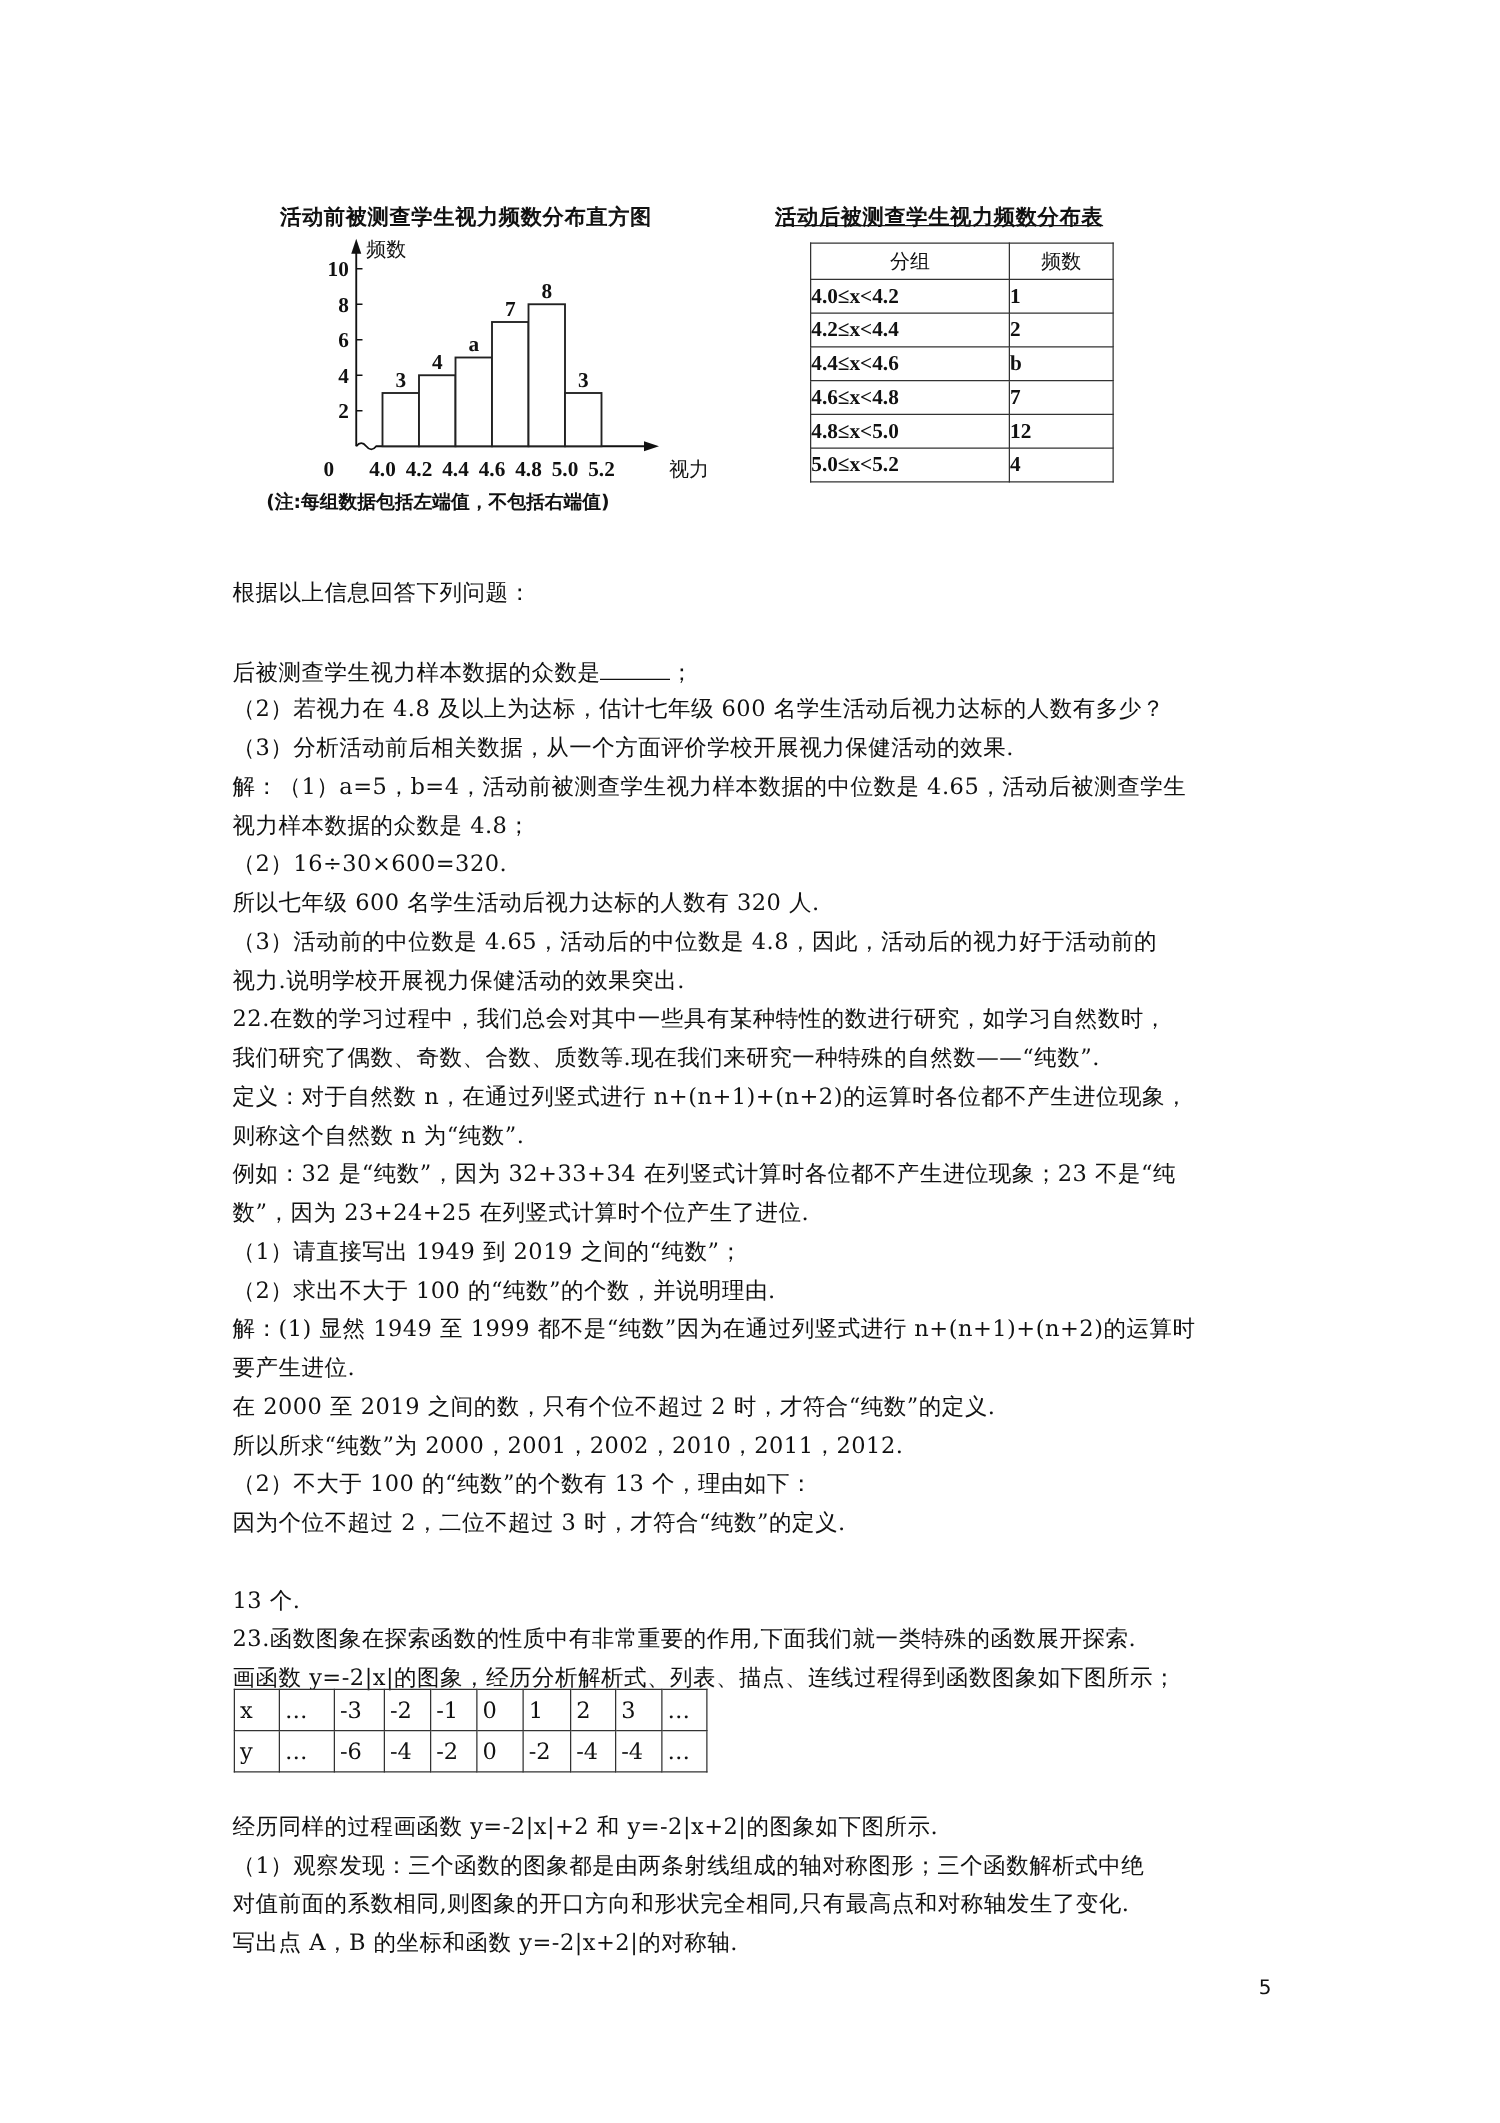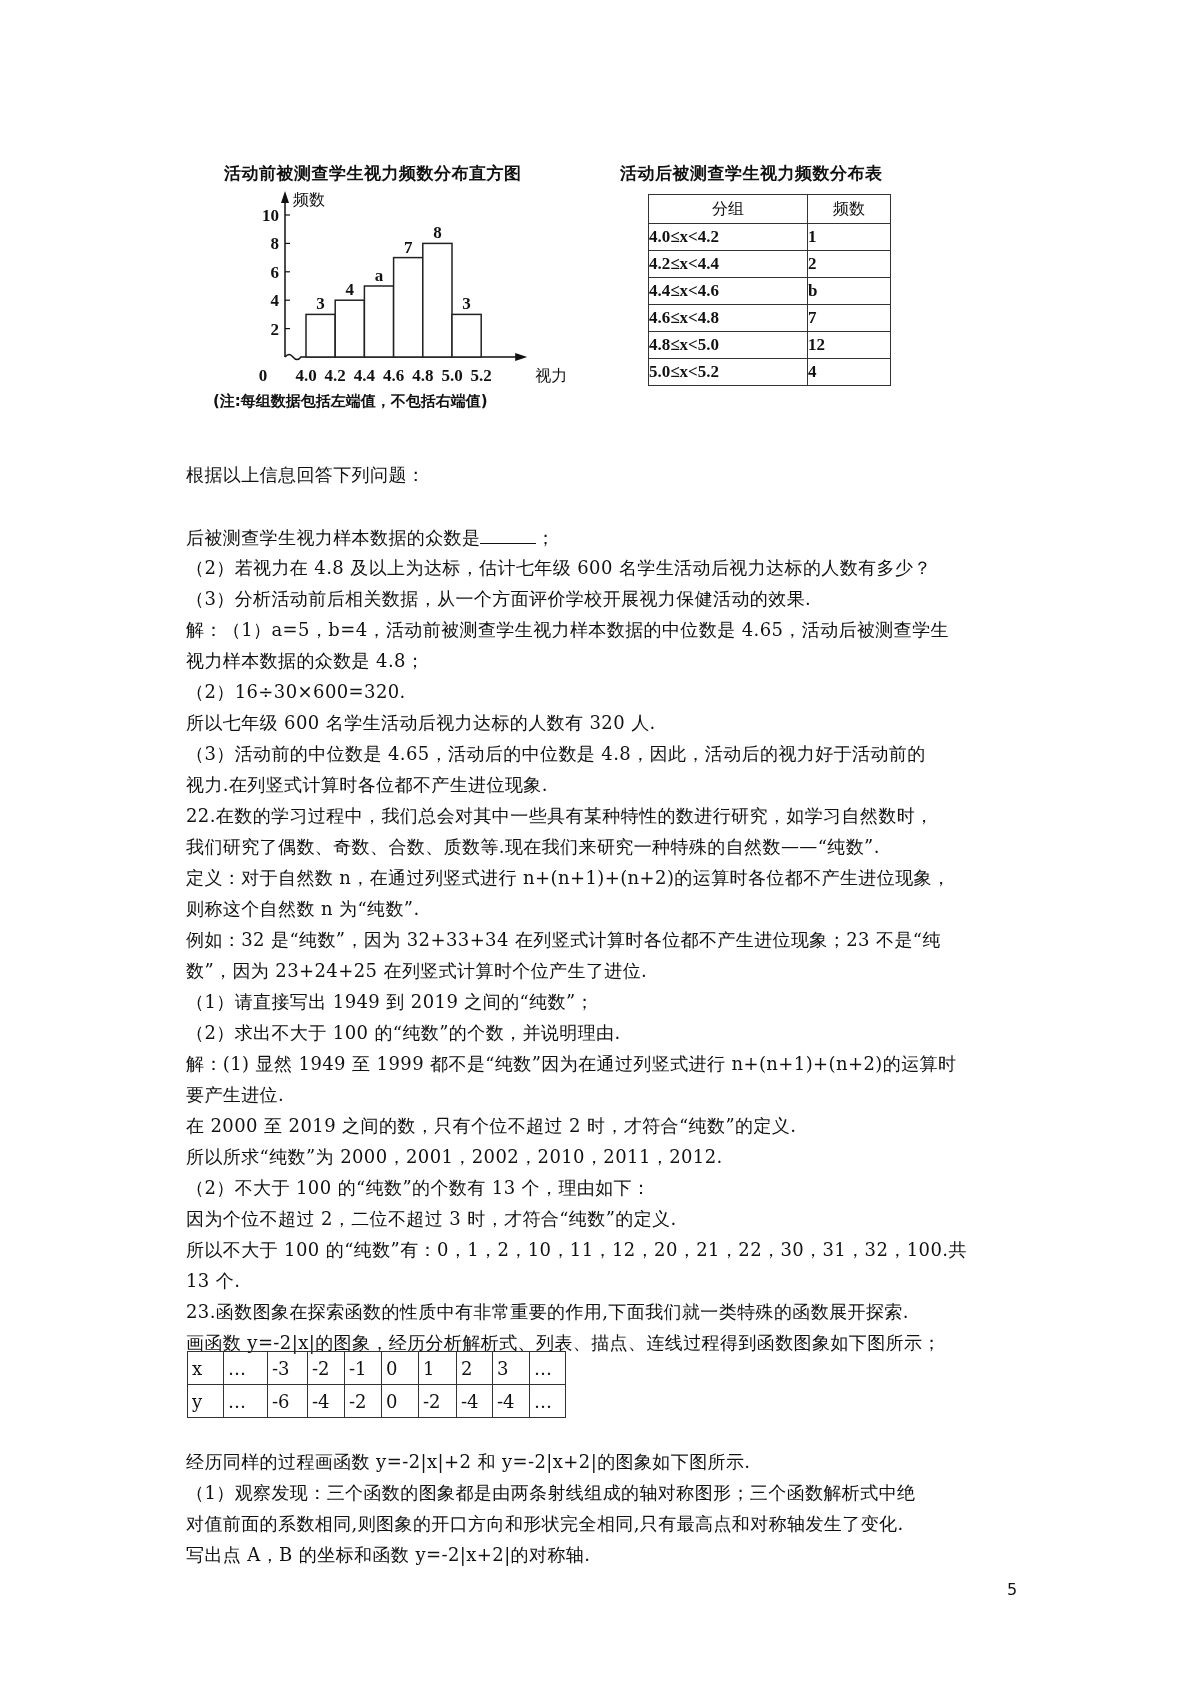--- a/index.html
+++ b/index.html
@@ -79,21 +79,21 @@
         <text x="320.6" y="309.4" text-anchor="middle">3</text>
         <text x="349.8" y="295.2" text-anchor="middle">4</text>
         <text x="379" y="281" text-anchor="middle">a</text>
         <text x="408.20000000000005" y="252.60000000000002" text-anchor="middle">7</text>
         <text x="437.40000000000003" y="238.4" text-anchor="middle">8</text>
         <text x="466.6" y="309.4" text-anchor="middle">3</text>
       </g>
   </svg>
   <div class="note">(注:每组数据包括左端值，不包括右端值)</div>
 
-  <div class="fig-title" style="left:620px; top:162px;">活动后被测查学生视力频数分布表</div>
+  <div class="fig-title" style="left:620px; top:162px;text-decoration:underline;">活动后被测查学生视力频数分布表</div>
   <table class="freq">
     <thead>
       <tr>
         <th class="c1">分组</th>
         <th class="c2">频数</th>
       </tr>
     </thead>
     <tbody>
       <tr>
         <td>4.0≤x&lt;4.2</td>
@@ -126,36 +126,35 @@
   <div class="line" style="top:499px;">
     <span>后被测查学生视力样本数据的众数是</span><span class="blank" style="width:56px;"></span><span>；</span>
   </div>
   <div class="line" style="top:530px;">（2）若视力在 4.8 及以上为达标，估计七年级 600 名学生活动后视力达标的人数有多少？</div>
   <div class="line" style="top:561px;">（3）分析活动前后相关数据，从一个方面评价学校开展视力保健活动的效果.</div>
   <div class="line" style="top:592px;">解：（1）a=5，b=4，活动前被测查学生视力样本数据的中位数是 4.65，活动后被测查学生</div>
   <div class="line" style="top:623px;">视力样本数据的众数是 4.8；</div>
   <div class="line" style="top:654px;">（2）16÷30×600=320.</div>
   <div class="line" style="top:685px;">所以七年级 600 名学生活动后视力达标的人数有 320 人.</div>
   <div class="line" style="top:716px;">（3）活动前的中位数是 4.65，活动后的中位数是 4.8，因此，活动后的视力好于活动前的</div>
-  <div class="line" style="top:747px;">视力.在列竖式计算时各位都不产生进位现象.</div>
+  <div class="line" style="top:747px;">视力.说明学校开展视力保健活动的效果突出.</div>
   <div class="line" style="top:778px;">22.在数的学习过程中，我们总会对其中一些具有某种特性的数进行研究，如学习自然数时，</div>
   <div class="line" style="top:809px;">我们研究了偶数、奇数、合数、质数等.现在我们来研究一种特殊的自然数——“纯数”.</div>
   <div class="line" style="top:840px;">定义：对于自然数 n，在通过列竖式进行 n+(n+1)+(n+2)的运算时各位都不产生进位现象，</div>
   <div class="line" style="top:871px;">则称这个自然数 n 为“纯数”.</div>
   <div class="line" style="top:902px;">例如：32 是“纯数”，因为 32+33+34 在列竖式计算时各位都不产生进位现象；23 不是“纯</div>
   <div class="line" style="top:933px;">数”，因为 23+24+25 在列竖式计算时个位产生了进位.</div>
   <div class="line" style="top:964px;">（1）请直接写出 1949 到 2019 之间的“纯数”；</div>
   <div class="line" style="top:995px;">（2）求出不大于 100 的“纯数”的个数，并说明理由.</div>
   <div class="line" style="top:1026px;">解：(1) 显然 1949 至 1999 都不是“纯数”因为在通过列竖式进行 n+(n+1)+(n+2)的运算时</div>
   <div class="line" style="top:1057px;">要产生进位.</div>
   <div class="line" style="top:1088px;">在 2000 至 2019 之间的数，只有个位不超过 2 时，才符合“纯数”的定义.</div>
   <div class="line" style="top:1119px;">所以所求“纯数”为 2000，2001，2002，2010，2011，2012.</div>
   <div class="line" style="top:1150px;">（2）不大于 100 的“纯数”的个数有 13 个，理由如下：</div>
   <div class="line" style="top:1181px;">因为个位不超过 2，二位不超过 3 时，才符合“纯数”的定义.</div>
-  <div class="line" style="top:1212px;">所以不大于 100 的“纯数”有：0，1，2，10，11，12，20，21，22，30，31，32，100.共</div>
   <div class="line" style="top:1243px;">13 个.</div>
   <div class="line" style="top:1274px;">23.函数图象在探索函数的性质中有非常重要的作用,下面我们就一类特殊的函数展开探索.</div>
   <div class="line" style="top:1305px;">画函数 y=-2|x|的图象，经历分析解析式、列表、描点、连线过程得到函数图象如下图所示；</div>
 
   <table class="xy">
     <tbody>
         <tr>
       <td style="width:31px">x</td>
       <td style="width:39px">…</td>
       <td style="width:35px">-3</td>

